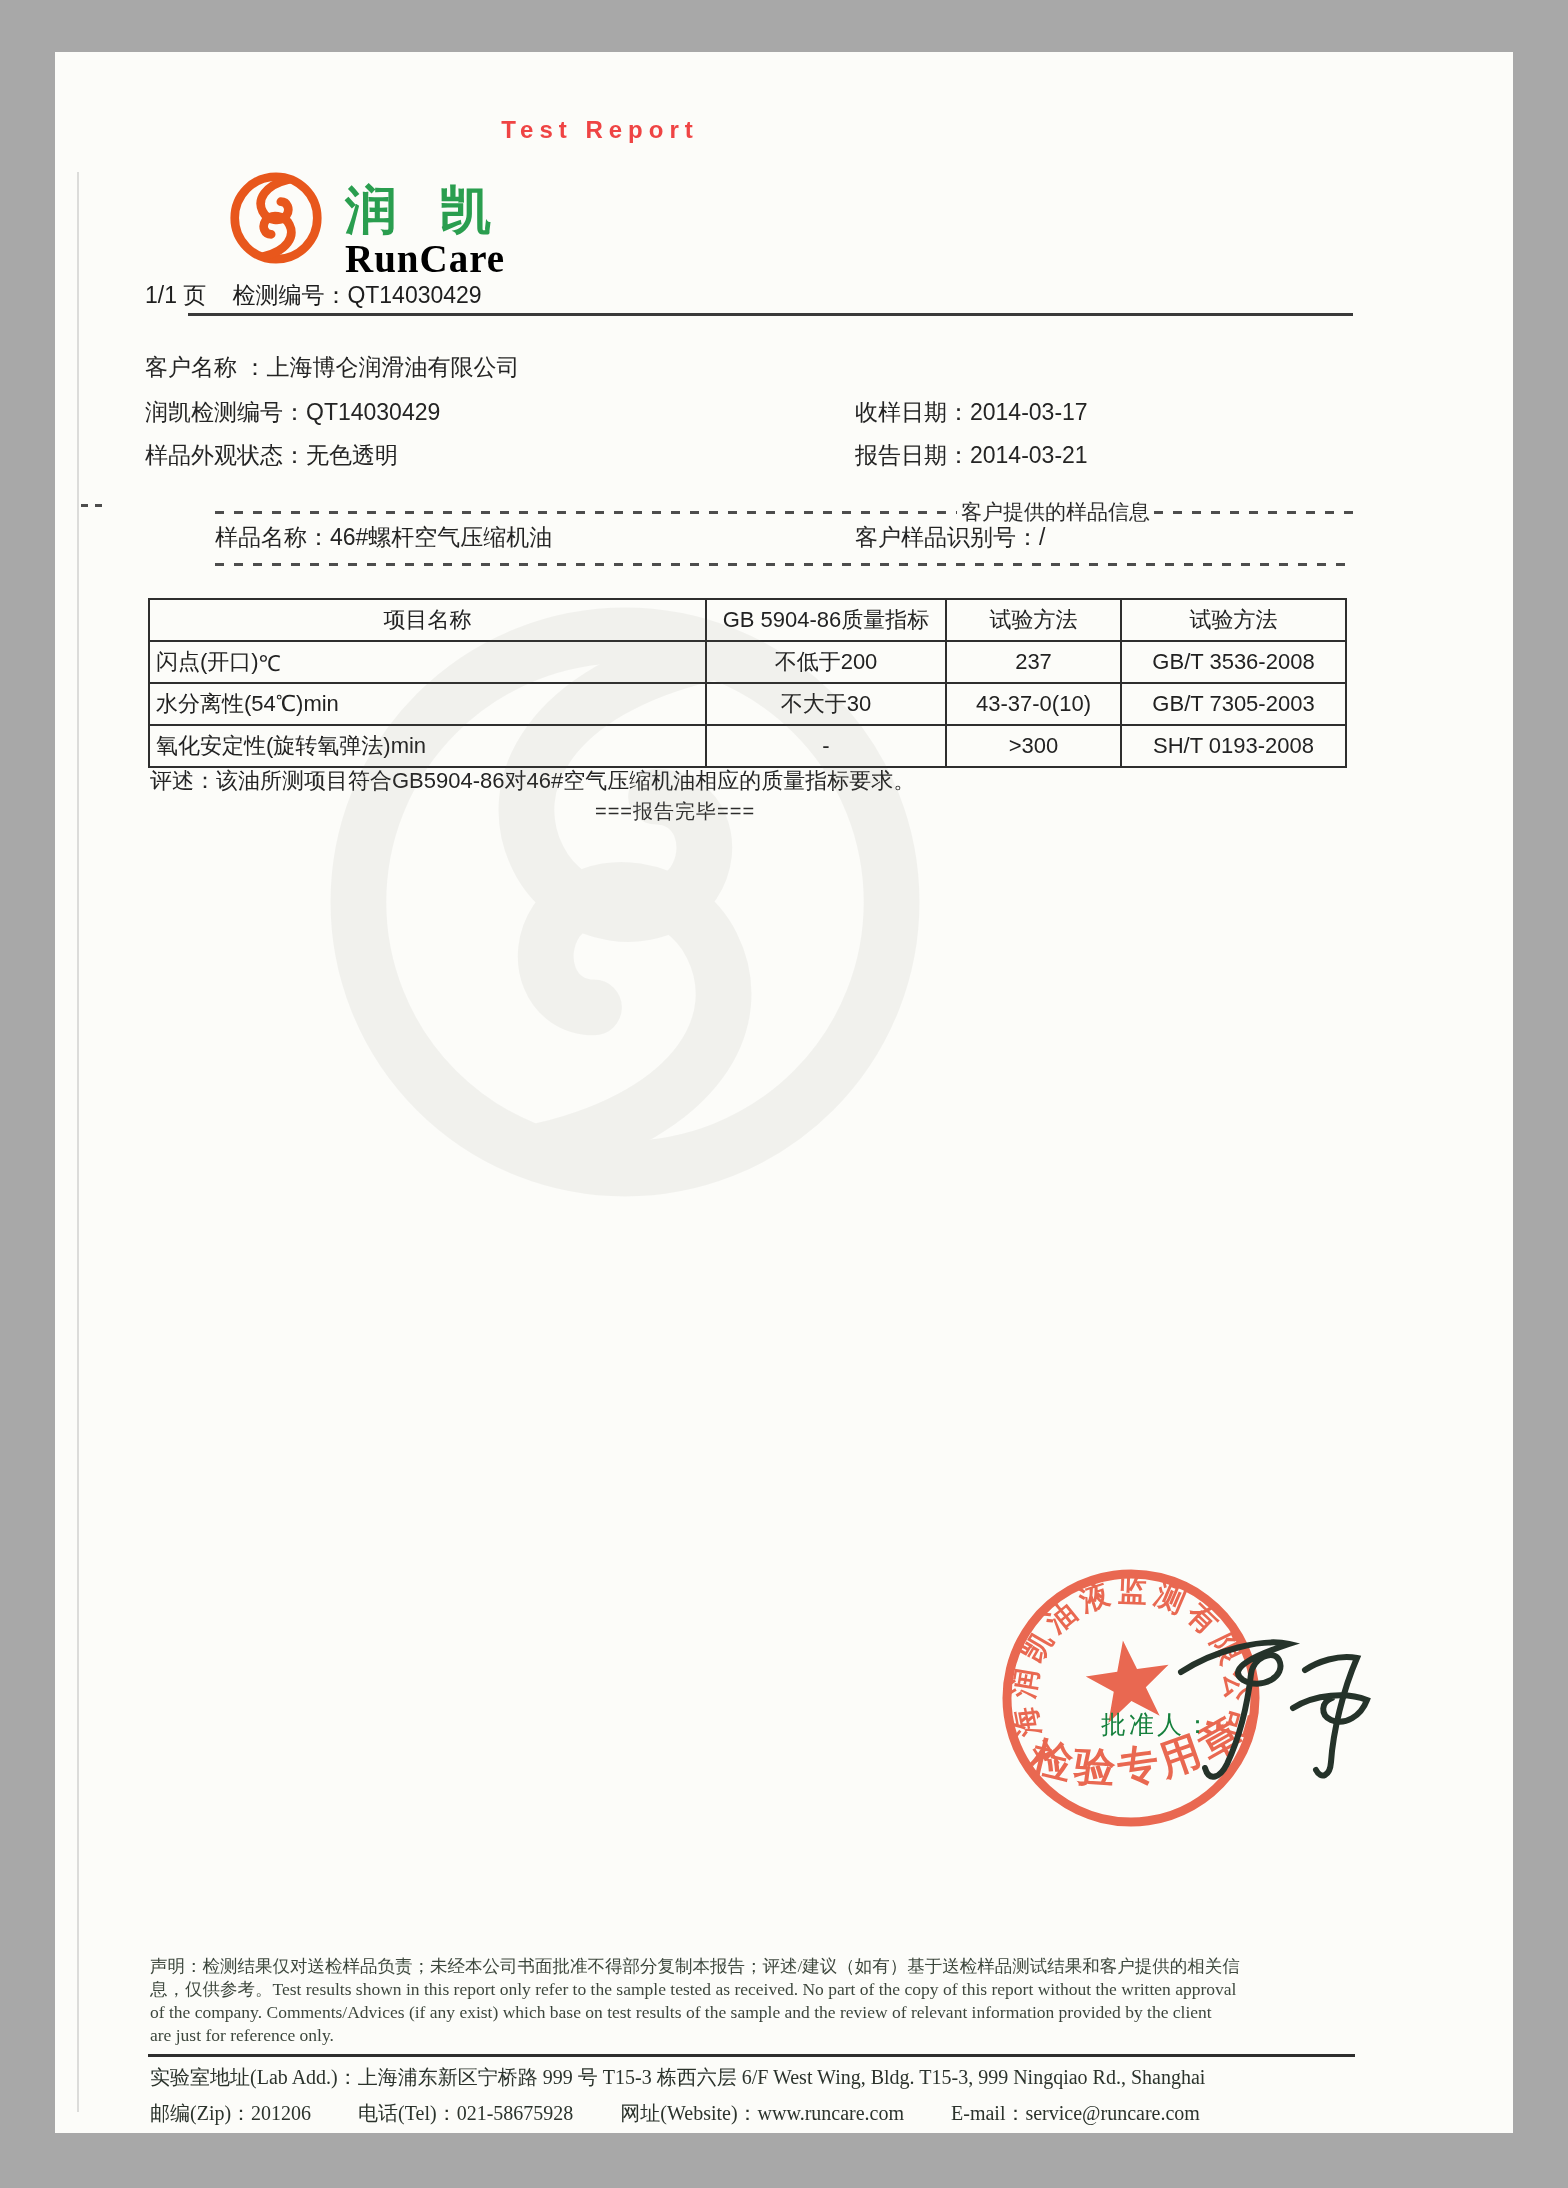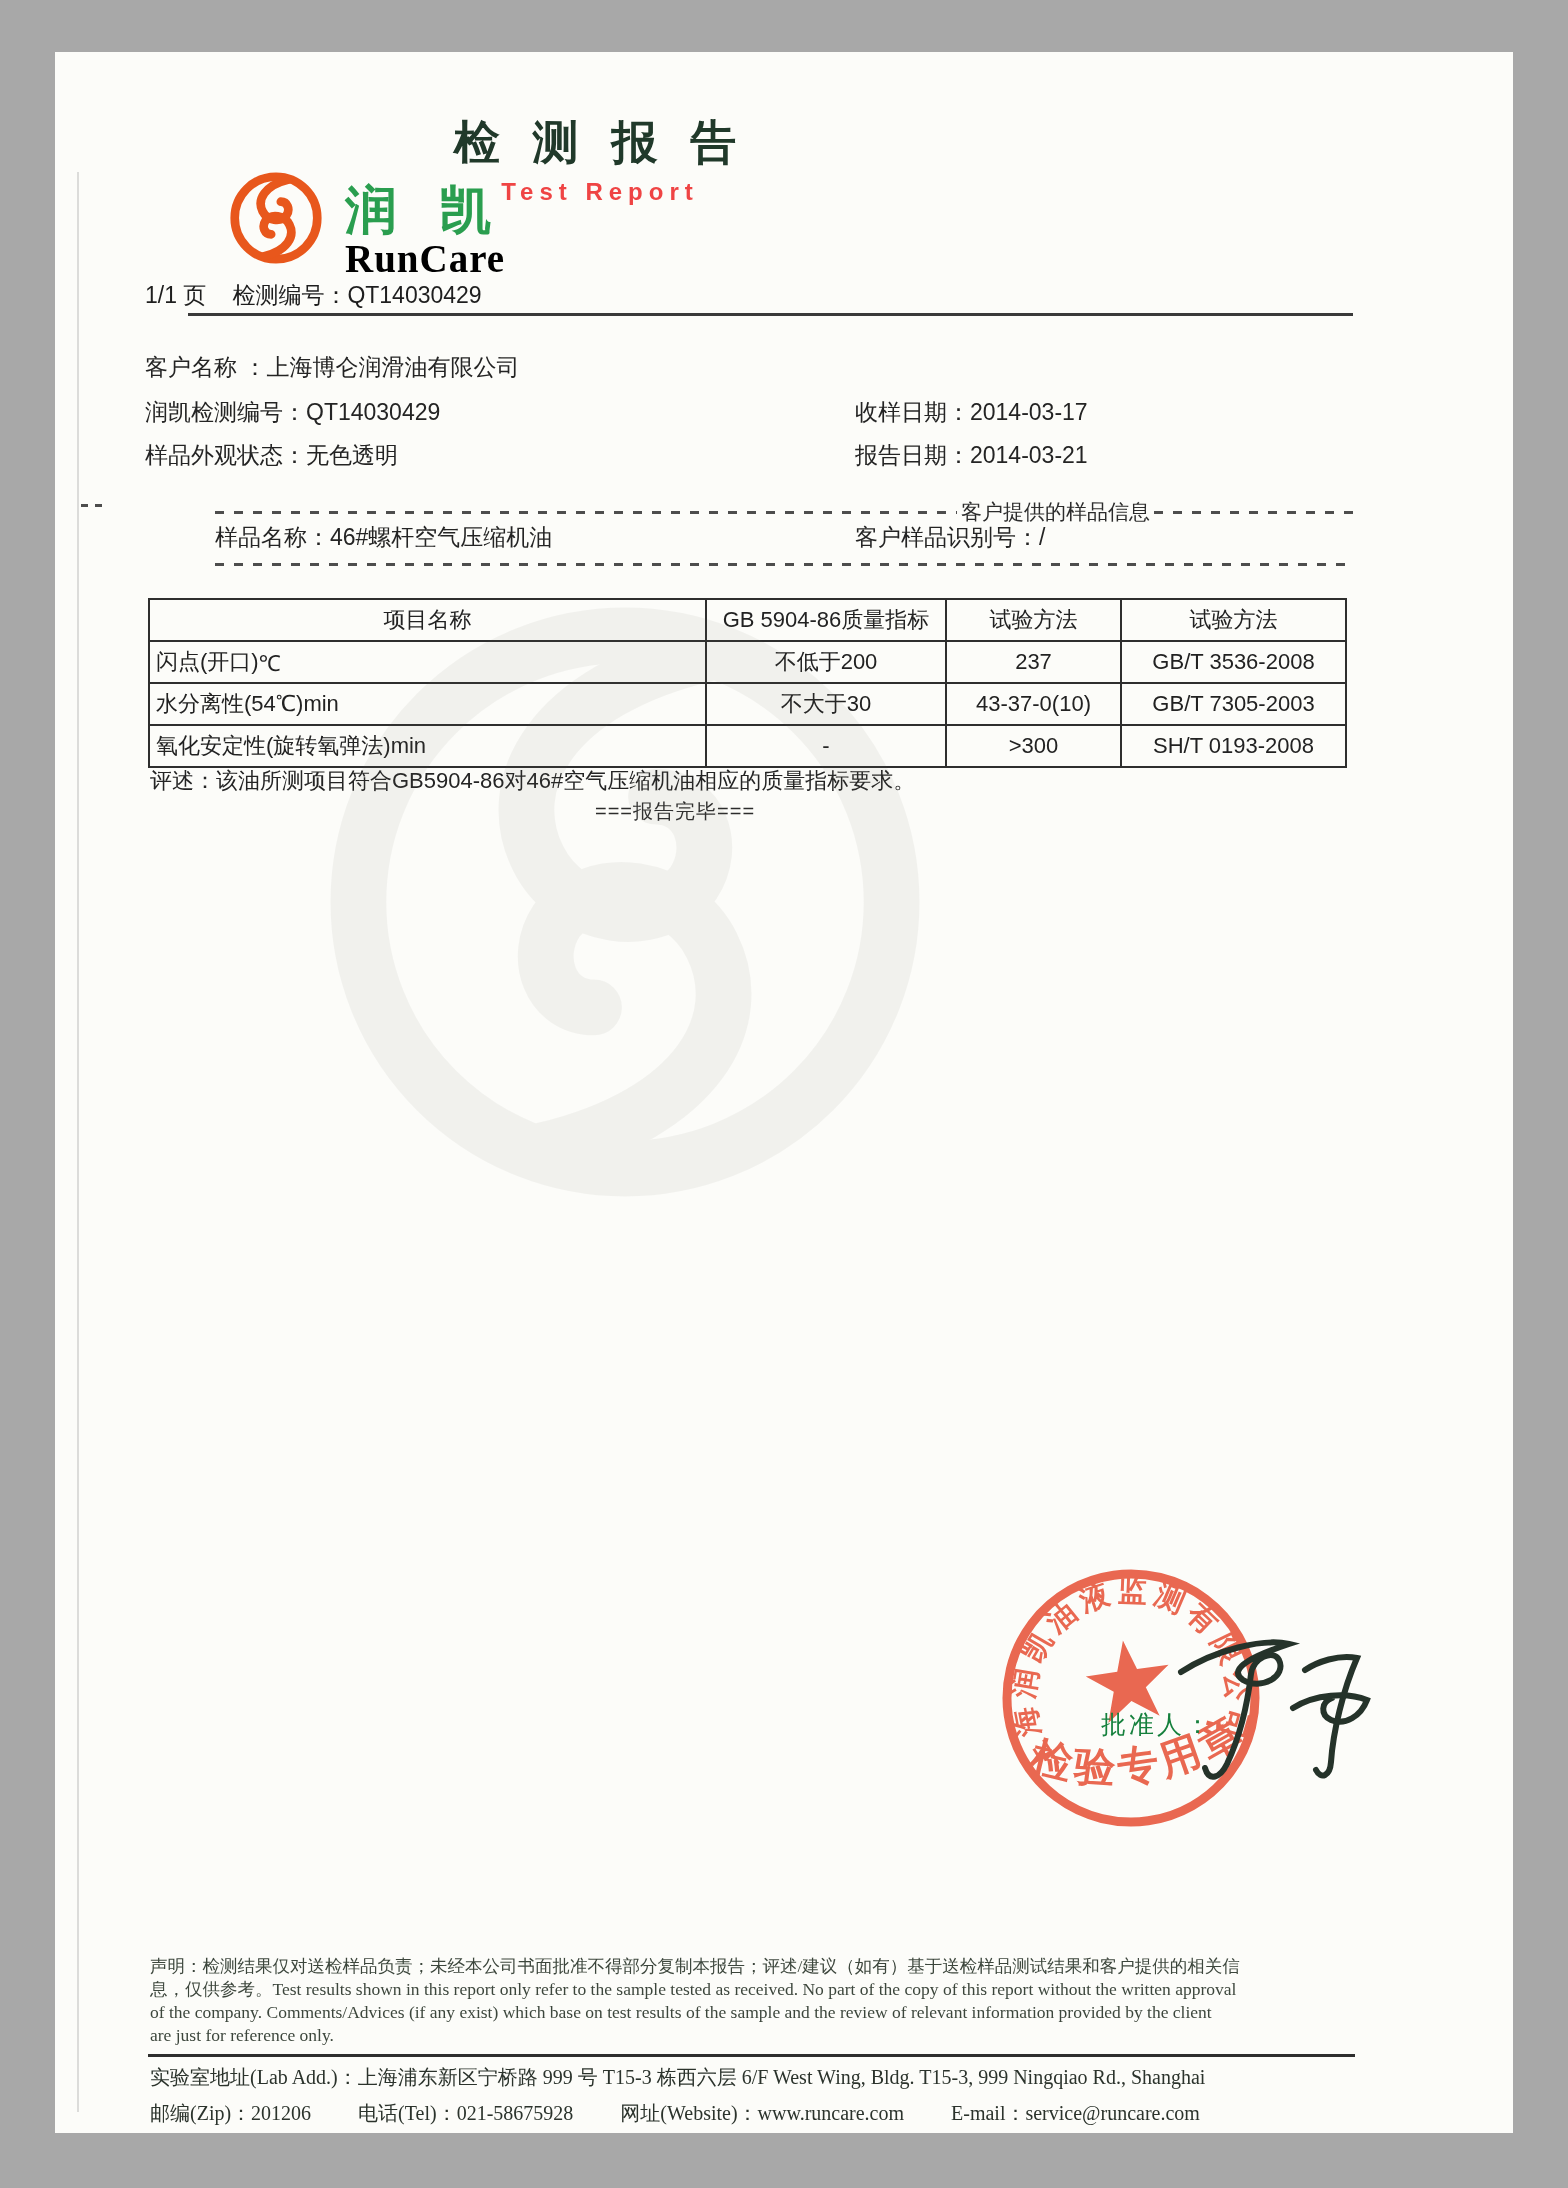--- a/index.html
+++ b/index.html
@@ -94,21 +94,20 @@
 
   <svg class="logo-svg" viewBox="0 0 100 100">
     <circle cx="50" cy="50" r="43" fill="none" stroke="#e8571c" stroke-width="9"></circle>
     <path d="M 63 10 C 38 16, 30 31, 36 43 C 41 53, 55 55, 61 47 C 65 41, 62 33, 55 33" fill="none" stroke="#e8571c" stroke-width="9" stroke-linecap="round"></path>
     <path d="M 37 90 C 62 84, 70 69, 64 57 C 59 47, 45 45, 39 53 C 35 59, 38 67, 45 67" fill="none" stroke="#e8571c" stroke-width="9" stroke-linecap="round"></path>
   </svg>
   <div class="brand-cn">润 凯</div>
   <div class="brand-en">RunCare</div>
 
   <div class="title-block">
-    <div class="title-cn">检 测 报 告</div>
     <div class="title-en">Test Report</div>
   </div>
 
   <div class="page-info">
     <span>1/1 页</span><span class="gap"></span><span>检测编号：</span><span>QT14030429</span>
   </div>
   <div class="header-rule"></div>
 
   <div class="info-row" style="left:90px;top:300px;">
     <span class="lbl">客户名称 ：</span><span class="val">上海博仑润滑油有限公司</span>

